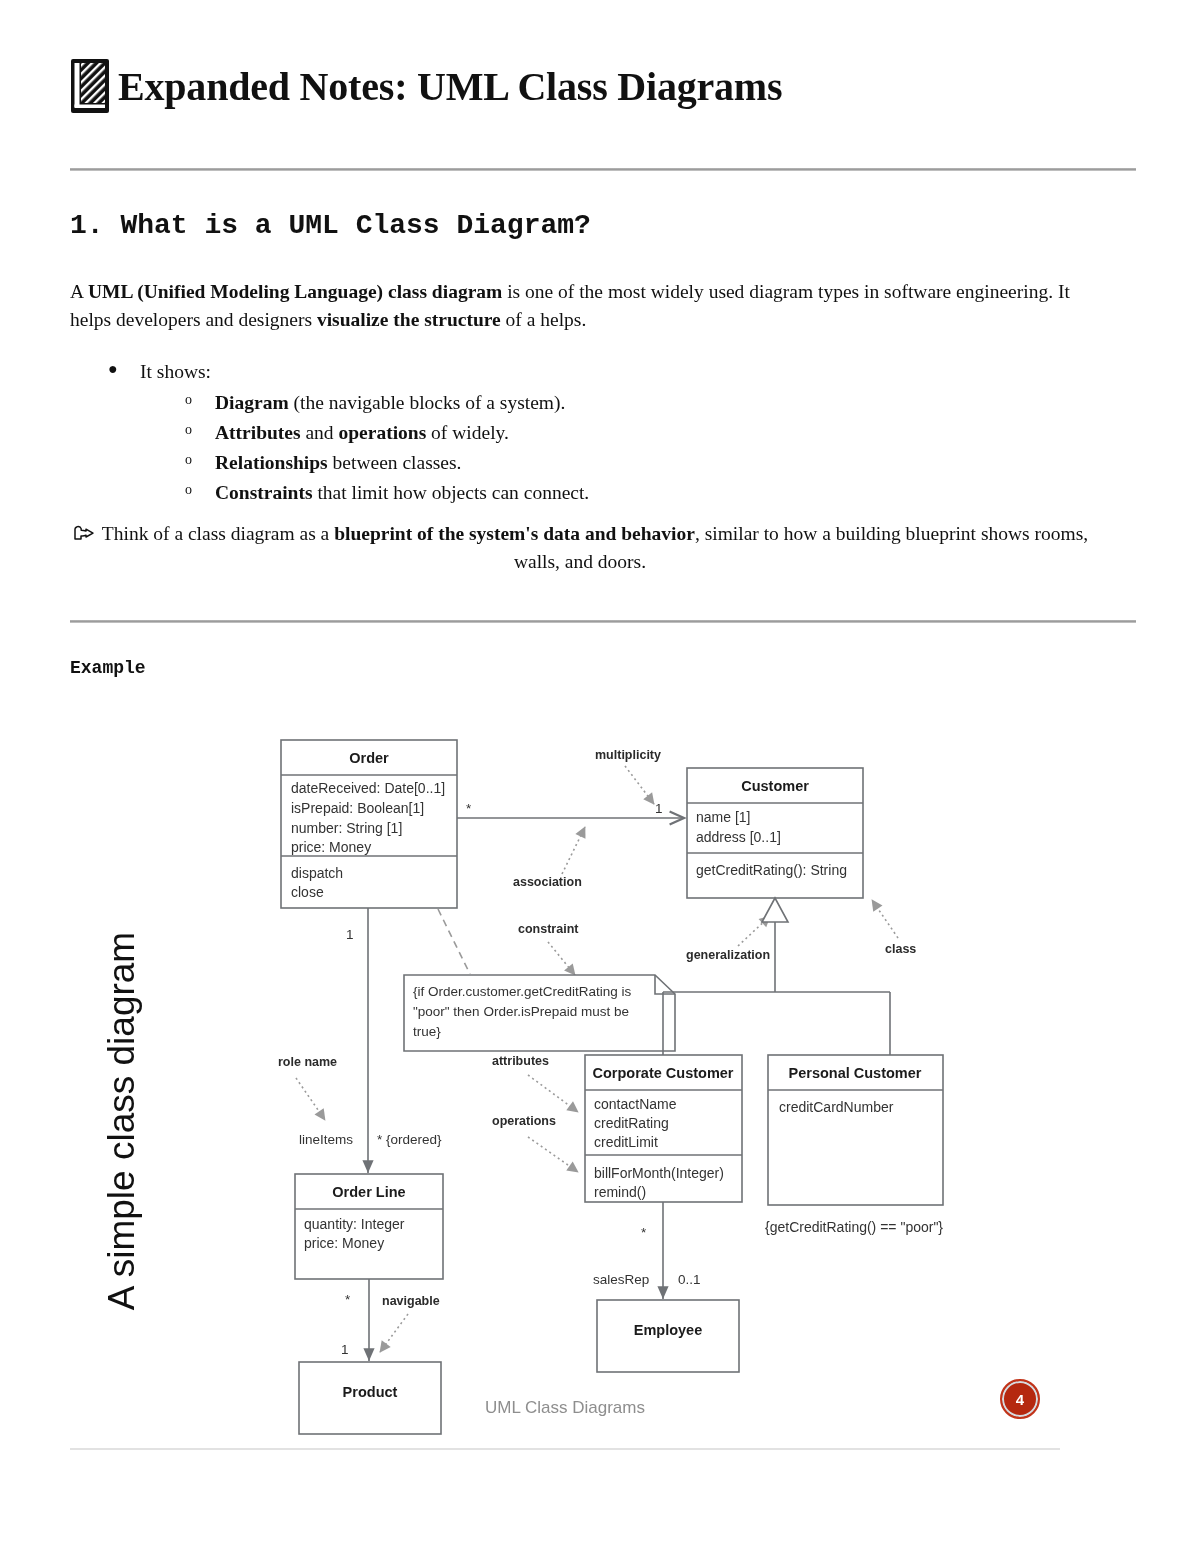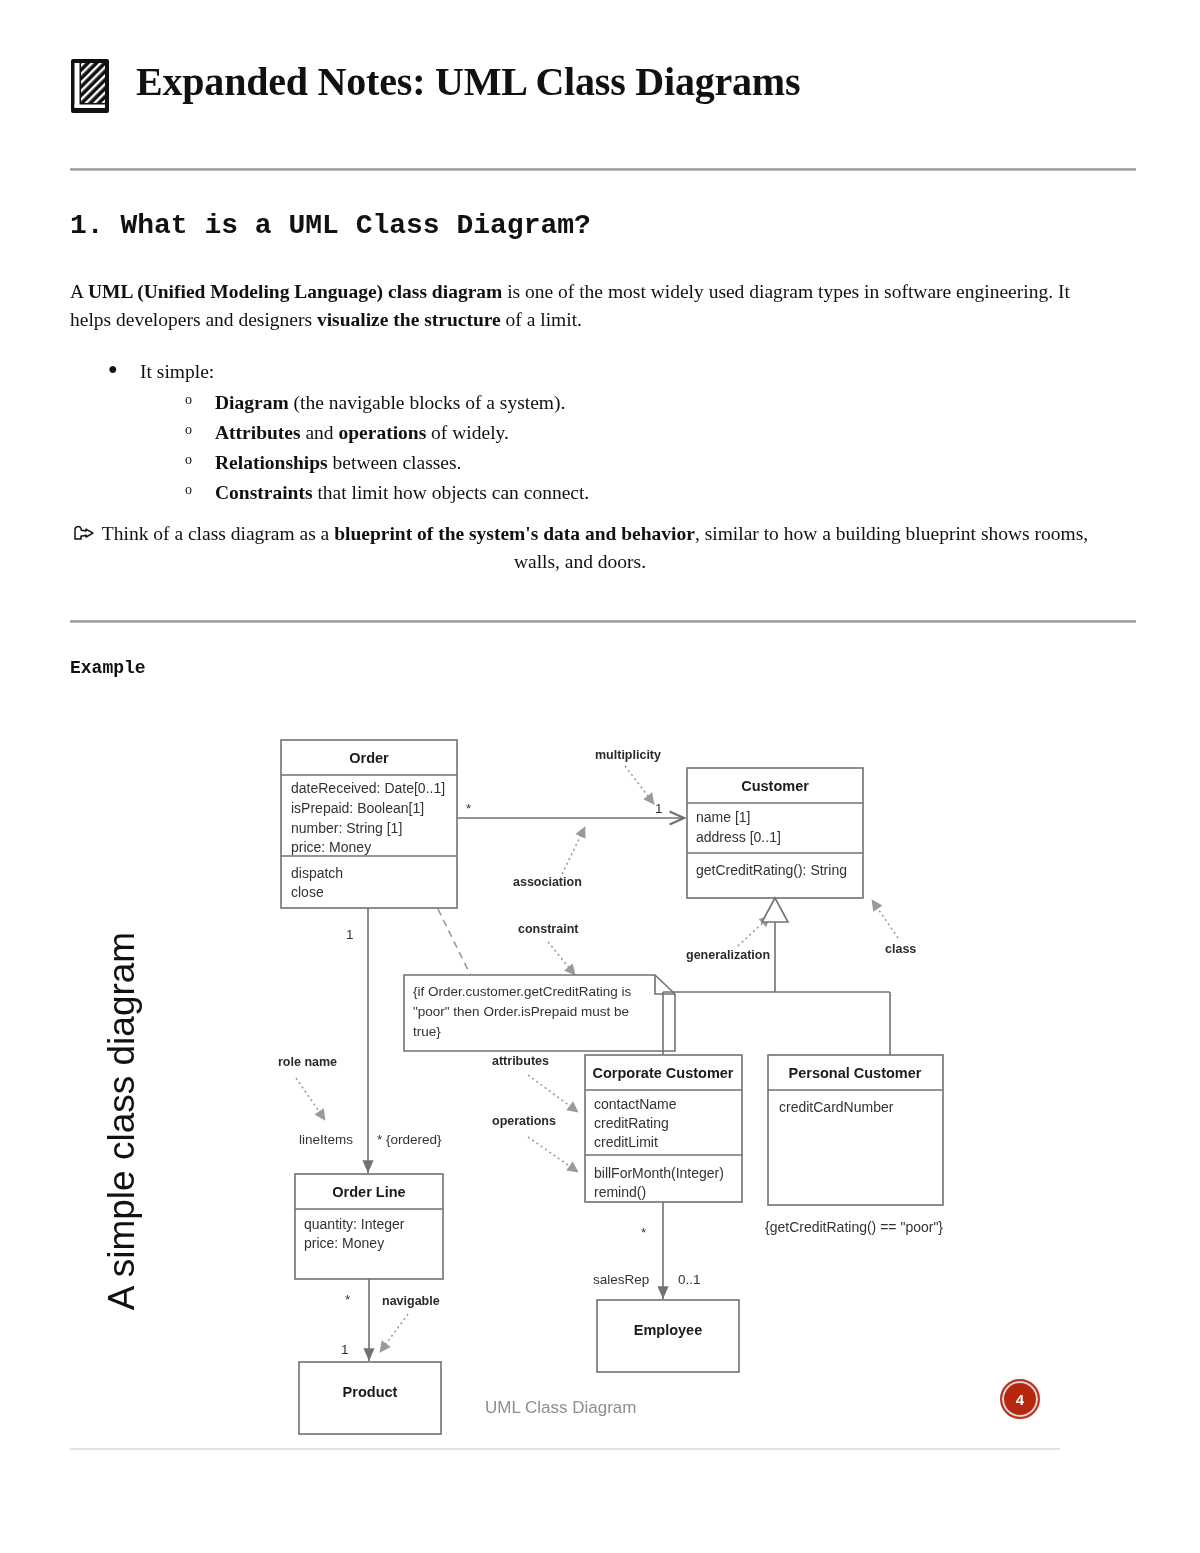--- a/index.html
+++ b/index.html
@@ -12,21 +12,21 @@
     font-family: "Liberation Serif", "DejaVu Serif", serif;
     color: #111;
     overflow: hidden;
   }
 
   
   .page-header {
     position: absolute;
     left: 70px; top: 58px;
     width: 1066px;
-    display: flex; gap: 26px;
+    display: flex; align-items: center; gap: 8px;
   }
   .notebook-icon { width: 40px; height: 56px; flex: 0 0 auto; }
   .doc-title {
     font-size: 40px; font-weight: bold;
     letter-spacing: -0.2px;
     font-family: "Liberation Serif", "DejaVu Serif", serif;
     white-space: nowrap;
   }
 
   .hrule {
@@ -143,27 +143,27 @@
     </svg>
   </span>
   <span class="doc-title">Expanded Notes: UML Class Diagrams</span>
 </div>
 
 <div class="hrule r1"></div>
 
 <div class="section-heading h1">1. What is a UML Class Diagram?</div>
 
 <div class="para p1">
-  <span>A </span><span class="bold">UML (Unified Modeling Language) class diagram</span><span> is one of the most widely used diagram types in software engineering. It helps developers and designers </span><span class="bold">visualize the structure</span><span> of a limit.</span>
+  <span>A </span><span class="bold">UML (Unified Modeling Language) class diagram</span><span> is one of the most widely used diagram types in software engineering. It helps developers and designers </span><span class="bold">visualize the structure</span><span> of a helps.</span>
 </div>
 
 <div class="bullet-list">
   <div class="lvl1">
     <span class="marker">●</span>
-    <span>It simple:</span>
+    <span>It shows:</span>
     <div class="lvl2-wrap">
       <div class="lvl2">
         <span class="marker">o</span>
         <span class="bold">Diagram</span><span> (the navigable blocks of a system).</span>
       </div>
       <div class="lvl2">
         <span class="marker">o</span>
         <span class="bold">Attributes</span><span> and </span><span class="bold">operations</span><span> of widely.</span>
       </div>
       <div class="lvl2">
@@ -346,21 +346,21 @@
       <text class="mult" x="678" y="584">0..1</text>
     </g>
 
     <g>
       <rect x="597" y="600" width="142" height="72" fill="#fff" stroke="#6f7276" stroke-width="1.6"></rect>
       <text class="cls-title" x="668" y="635" text-anchor="middle">Employee</text>
     </g>
   </svg>
 </div>
 
-<div class="footer-note">UML Class Diagram</div>
+<div class="footer-note">UML Class Diagrams</div>
 <div class="page-badge">4</div>
 <div class="hrule-light"></div>
 
 <style>
   
   #diagram-svg .cls-title {
     font-family: "Liberation Sans", "DejaVu Sans", sans-serif;
     font-size: 14.5px; font-weight: bold; fill: #1b1b1b;
   }
   #diagram-svg .cls-attr {

